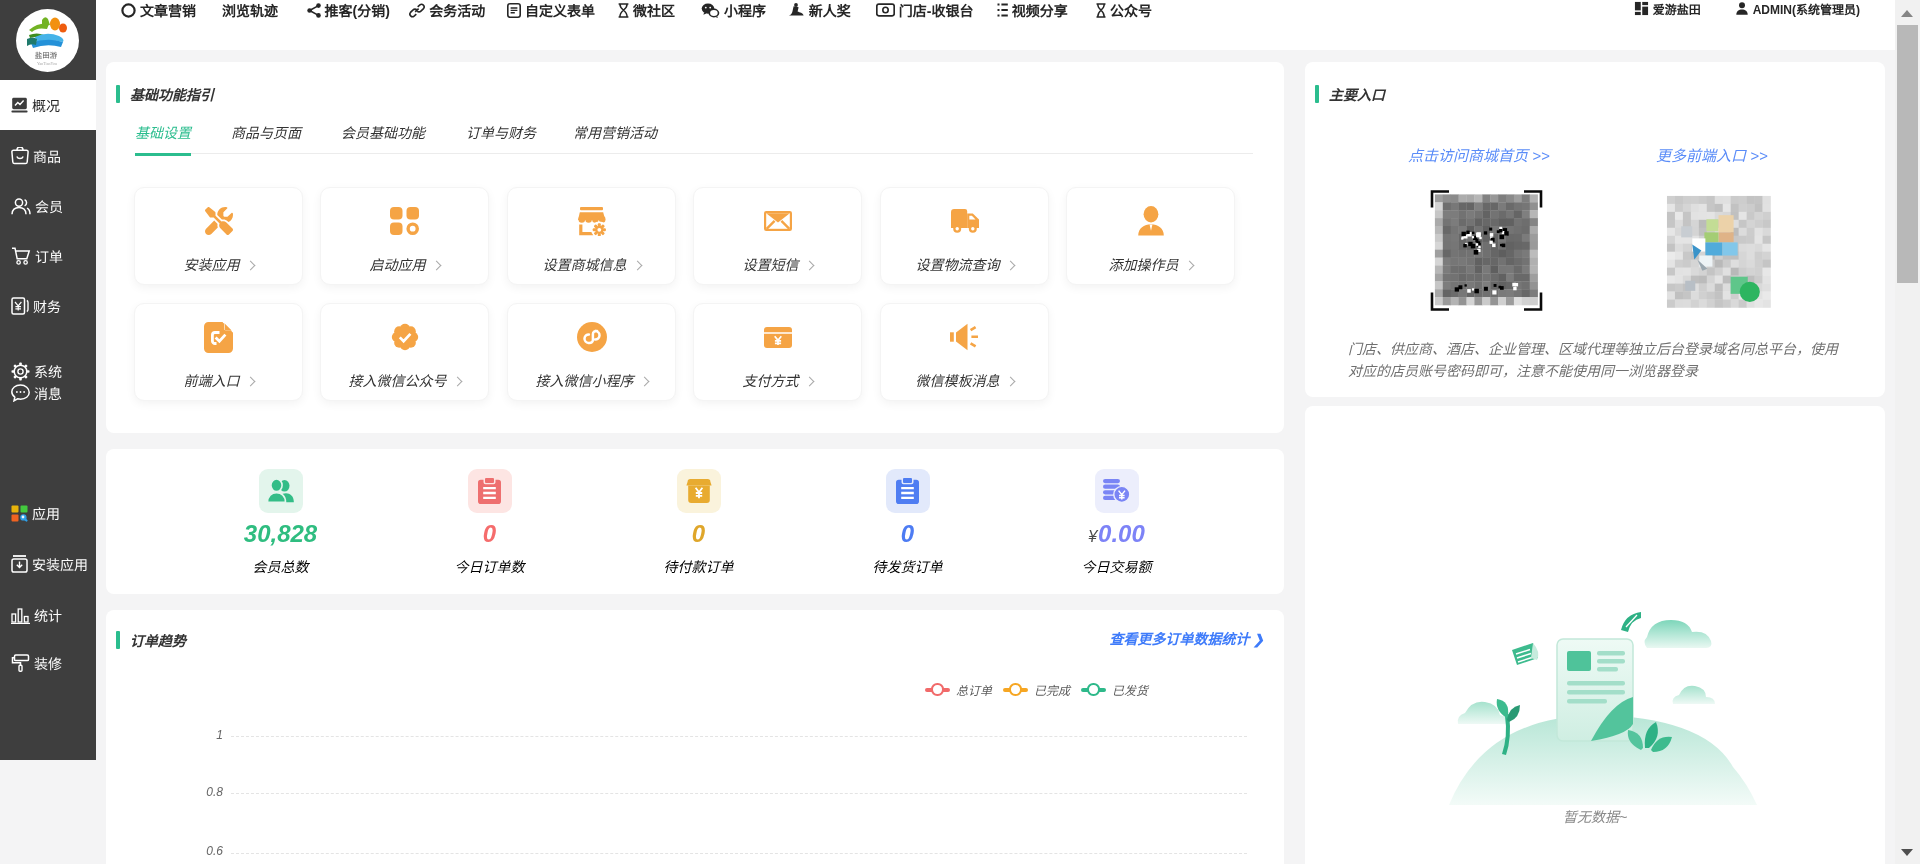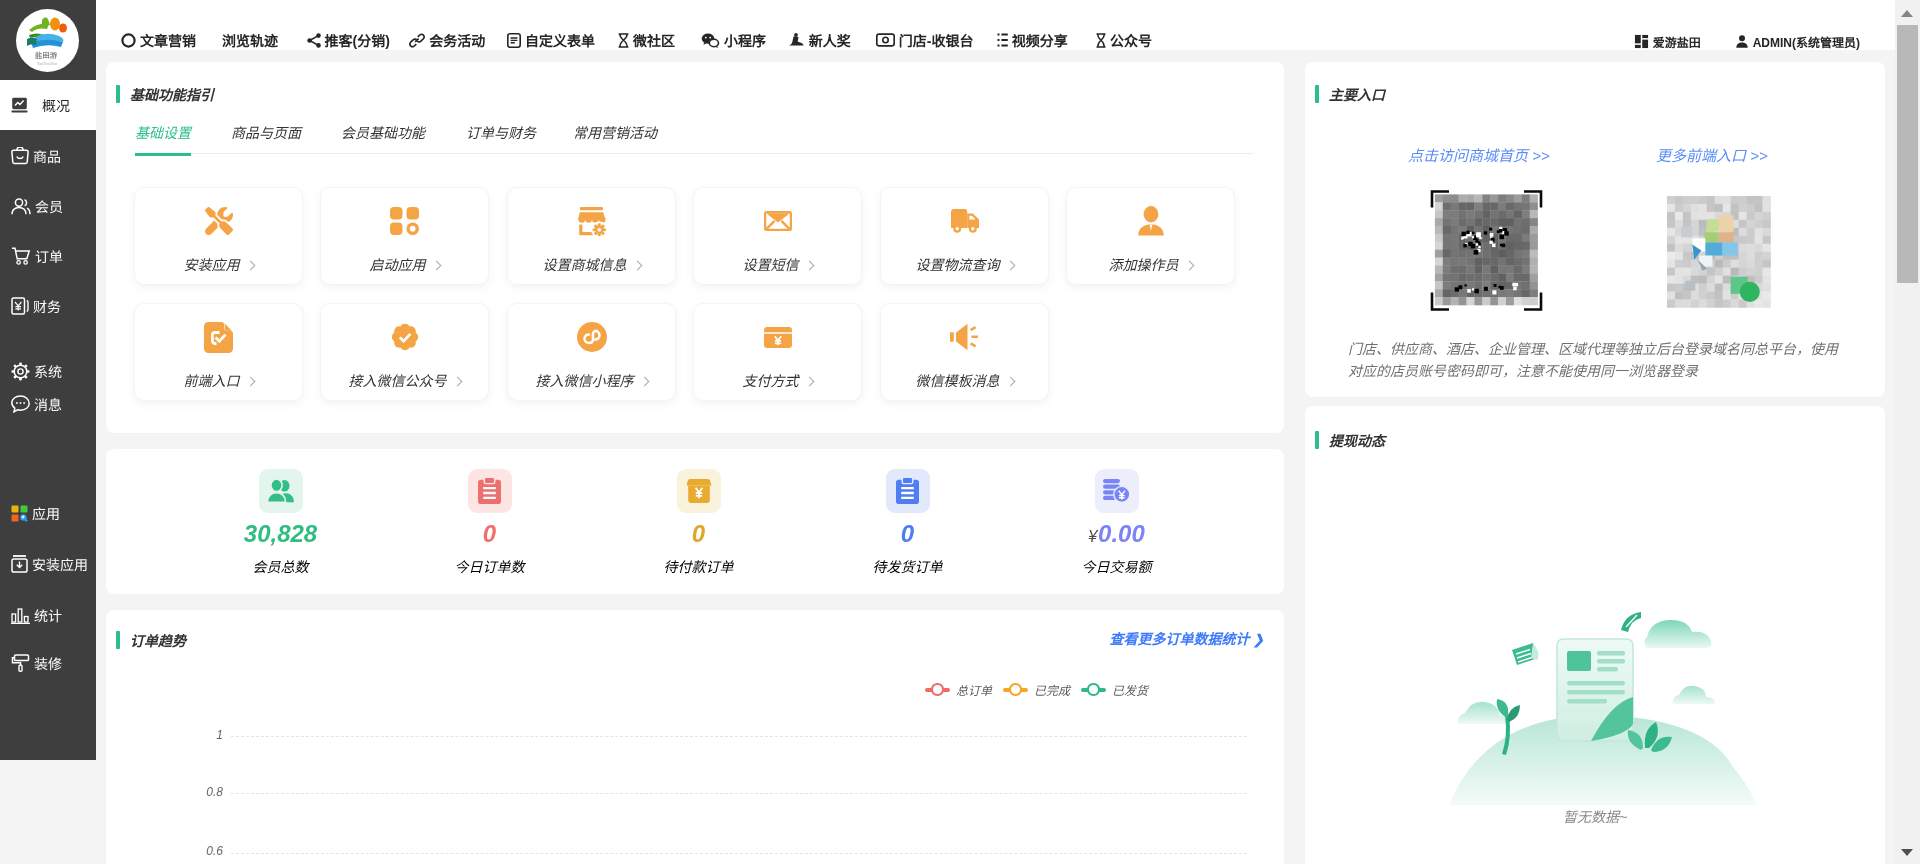--- a/index.html
+++ b/index.html
@@ -4,21 +4,21 @@
 <title>dashboard</title>
 <style>
 *{margin:0;padding:0;box-sizing:border-box;}
 html,body{width:1920px;height:864px;overflow:hidden;font-family:"Liberation Sans",sans-serif;}
 body{background:#f4f4f5;position:relative;}
 #sidebar{position:absolute;left:0;top:0;width:96px;height:760px;background:#3e3e3e;z-index:5;}
 #logo{position:absolute;left:16px;top:9px;width:63px;height:63px;}
 .sitem{position:absolute;left:0;width:96px;height:50px;display:flex;align-items:center;color:#fbfbfb;font-size:14px;padding-left:11px;}
 .sitem svg{margin-right:4px;flex:none;}
 .sitem.active{background:#fff;color:#262626;}
-#topbar{position:absolute;left:96px;top:0;width:1799px;height:50px;background:#fff;display:flex;align-items:flex-end;z-index:4;}
+#topbar{position:absolute;left:96px;top:0;width:1799px;height:50px;background:#fff;display:flex;align-items:flex-start;z-index:4;}
 .nav{display:flex;align-items:center;color:#262626;font-size:14px;font-weight:700;white-space:nowrap;}
 .nav svg{margin-right:4px;}
 #nleft{display:flex;align-items:center;padding-left:25px;flex:1;}
 #nright{display:flex;align-items:center;padding-right:35px;}
 #nright .nav{margin-left:34px;font-size:12px;}
 #main{position:absolute;left:96px;top:50px;width:1799px;height:814px;}
 .card{position:absolute;background:#fff;border-radius:8px;font-style:italic;}
 .ctitle{display:flex;align-items:center;font-size:14px;font-weight:700;color:#333;}
 .gbar{width:4px;height:18px;background:#2bbd8e;border-radius:1px;margin-right:10px;}
 #guide{left:10px;top:12px;width:1178px;height:371px;}
@@ -135,21 +135,21 @@
         <path d="M26 11 q3-5 6-1 l2 6 -8 1 z" fill="#72b324"></path>
         <path d="M13 26 q8-3 15 0 l-1 3 q-7-2-13 0 z" fill="#3f8d1e"></path>
         <ellipse cx="39" cy="15" rx="5" ry="6.5" fill="#f29111"></ellipse>
         <ellipse cx="47" cy="19" rx="4" ry="4.5" fill="#ef5c0e"></ellipse>
         <path d="M19 28 q12-6 24-1 q6 3 4 6 q-14-4-26 1 z" fill="#45b3e8"></path>
         <path d="M15 34 q16-6 32-1 l-2 5 q-14-4-28 1 z" fill="#2491d8"></path>
         <path d="M11 30 q6-3 10 0 l-1 6 q-5-2-9 1 z" fill="#1f7a6c"></path>
         <text x="30" y="49" font-size="7.5" text-anchor="middle" fill="#555" font-family="Liberation Serif">盐田游</text>
         <text x="31" y="56" font-size="4" text-anchor="middle" fill="#aaa" font-family="Liberation Serif">YanTianYou</text>
       </svg></div>
-<div class="sitem active" style="top:80px;gap:10px;">
+<div class="sitem active" style="top:80px;">
       <svg width="17" height="16" viewBox="0 0 17 16">
         <rect x="1.2" y="0.8" width="14.6" height="11.4" rx="1.4" fill="#3c3c3c"></rect>
         <path d="M4 8.4 l2.8-3 2.2 2 3.6-3.8" stroke="#fff" stroke-width="1.4" fill="none"></path>
         <rect x="0.4" y="13.6" width="16.2" height="1.8" rx="0.9" fill="#3c3c3c"></rect>
       </svg>
       <span>概况</span>
     </div>
     <div class="sitem" style="top:131px;">
       <svg width="18" height="18" viewBox="0 0 18 18">
         <path d="M2.5 3.2 h13 a1.6 1.6 0 0 1 1.6 1.8 l-.9 10 a1.8 1.8 0 0 1-1.8 1.6 H3.6 a1.8 1.8 0 0 1-1.8-1.6 l-.9-10 A1.6 1.6 0 0 1 2.5 3.2 z" fill="none" stroke="#ffffff" stroke-width="1.5"></path>
@@ -190,21 +190,21 @@
         <rect x="-1.3" y="-9" width="2.6" height="3" rx="0.8" fill="#ffffff" transform="rotate(90)"></rect>
         <rect x="-1.3" y="-9" width="2.6" height="3" rx="0.8" fill="#ffffff" transform="rotate(135)"></rect>
         <rect x="-1.3" y="-9" width="2.6" height="3" rx="0.8" fill="#ffffff" transform="rotate(180)"></rect>
         <rect x="-1.3" y="-9" width="2.6" height="3" rx="0.8" fill="#ffffff" transform="rotate(225)"></rect>
         <rect x="-1.3" y="-9" width="2.6" height="3" rx="0.8" fill="#ffffff" transform="rotate(270)"></rect>
         <rect x="-1.3" y="-9" width="2.6" height="3" rx="0.8" fill="#ffffff" transform="rotate(315)"></rect>
         <circle r="2.6" fill="none" stroke="#ffffff" stroke-width="1.4"></circle>
       </svg>
       <span>系统</span>
     </div>
-    <div class="sitem" style="top:379px;">
+    <div class="sitem" style="top:368px;">
       <svg width="19" height="18" viewBox="0 0 19 18">
         <path d="M9.5 1 C4.5 1 .8 4 .8 7.8 c0 2.2 1.2 4.1 3 5.4 L3 16.8 l3.6-2 c.9.2 1.9.4 2.9.4 5 0 8.7-3 8.7-6.8 S14.5 1 9.5 1 z" fill="none" stroke="#ffffff" stroke-width="1.5"></path>
         <circle cx="5.9" cy="8" r="0.9" fill="#ffffff"></circle>
         <circle cx="9.5" cy="8" r="0.9" fill="#ffffff"></circle>
         <circle cx="13.1" cy="8" r="0.9" fill="#ffffff"></circle>
       </svg>
       <span>消息</span>
     </div>
     <div class="sitem" style="top:488px;">
       <svg width="17" height="17" viewBox="0 0 17 17">
@@ -917,21 +917,20 @@
           <rect x="71" y="88" width="17" height="17" fill="#5fc68a"></rect>
           <circle cx="90" cy="103" r="10" fill="#2db560"></circle>
           <path d="M33 56 l9 6 -7 9 z" fill="#3a93c9"></path>
           <path d="M38 71 l5 11 5-2 z" fill="#9aa7b0"></path>
           <rect x="22" y="38" width="11" height="11" fill="#c8cdd2"></rect>
           <rect x="26" y="92" width="10" height="10" fill="#b8bfc6"></rect>
         </svg></div>
     <div class="edesc">门店、供应商、酒店、企业管理、区域代理等独立后台登录域名同总平台，使用<br>对应的店员账号密码即可，注意不能使用同一浏览器登录</div>
   </div>
   <div class="card" id="withdraw">
-    <div class="ctitle"><span class="gbar"></span>提现动态</div>
     <div id="illus"><svg width="330" height="205" viewBox="0 0 330 205">
           <defs>
             <linearGradient id="hill" x1="0" y1="0" x2="0" y2="1">
               <stop offset="0" stop-color="#b7e6d6"></stop>
               <stop offset="1" stop-color="#f3fbf8"></stop>
             </linearGradient>
             <linearGradient id="doc" x1="0" y1="0" x2="0" y2="1">
               <stop offset="0" stop-color="#eefaf5"></stop>
               <stop offset="1" stop-color="#cfeee2"></stop>
             </linearGradient>

